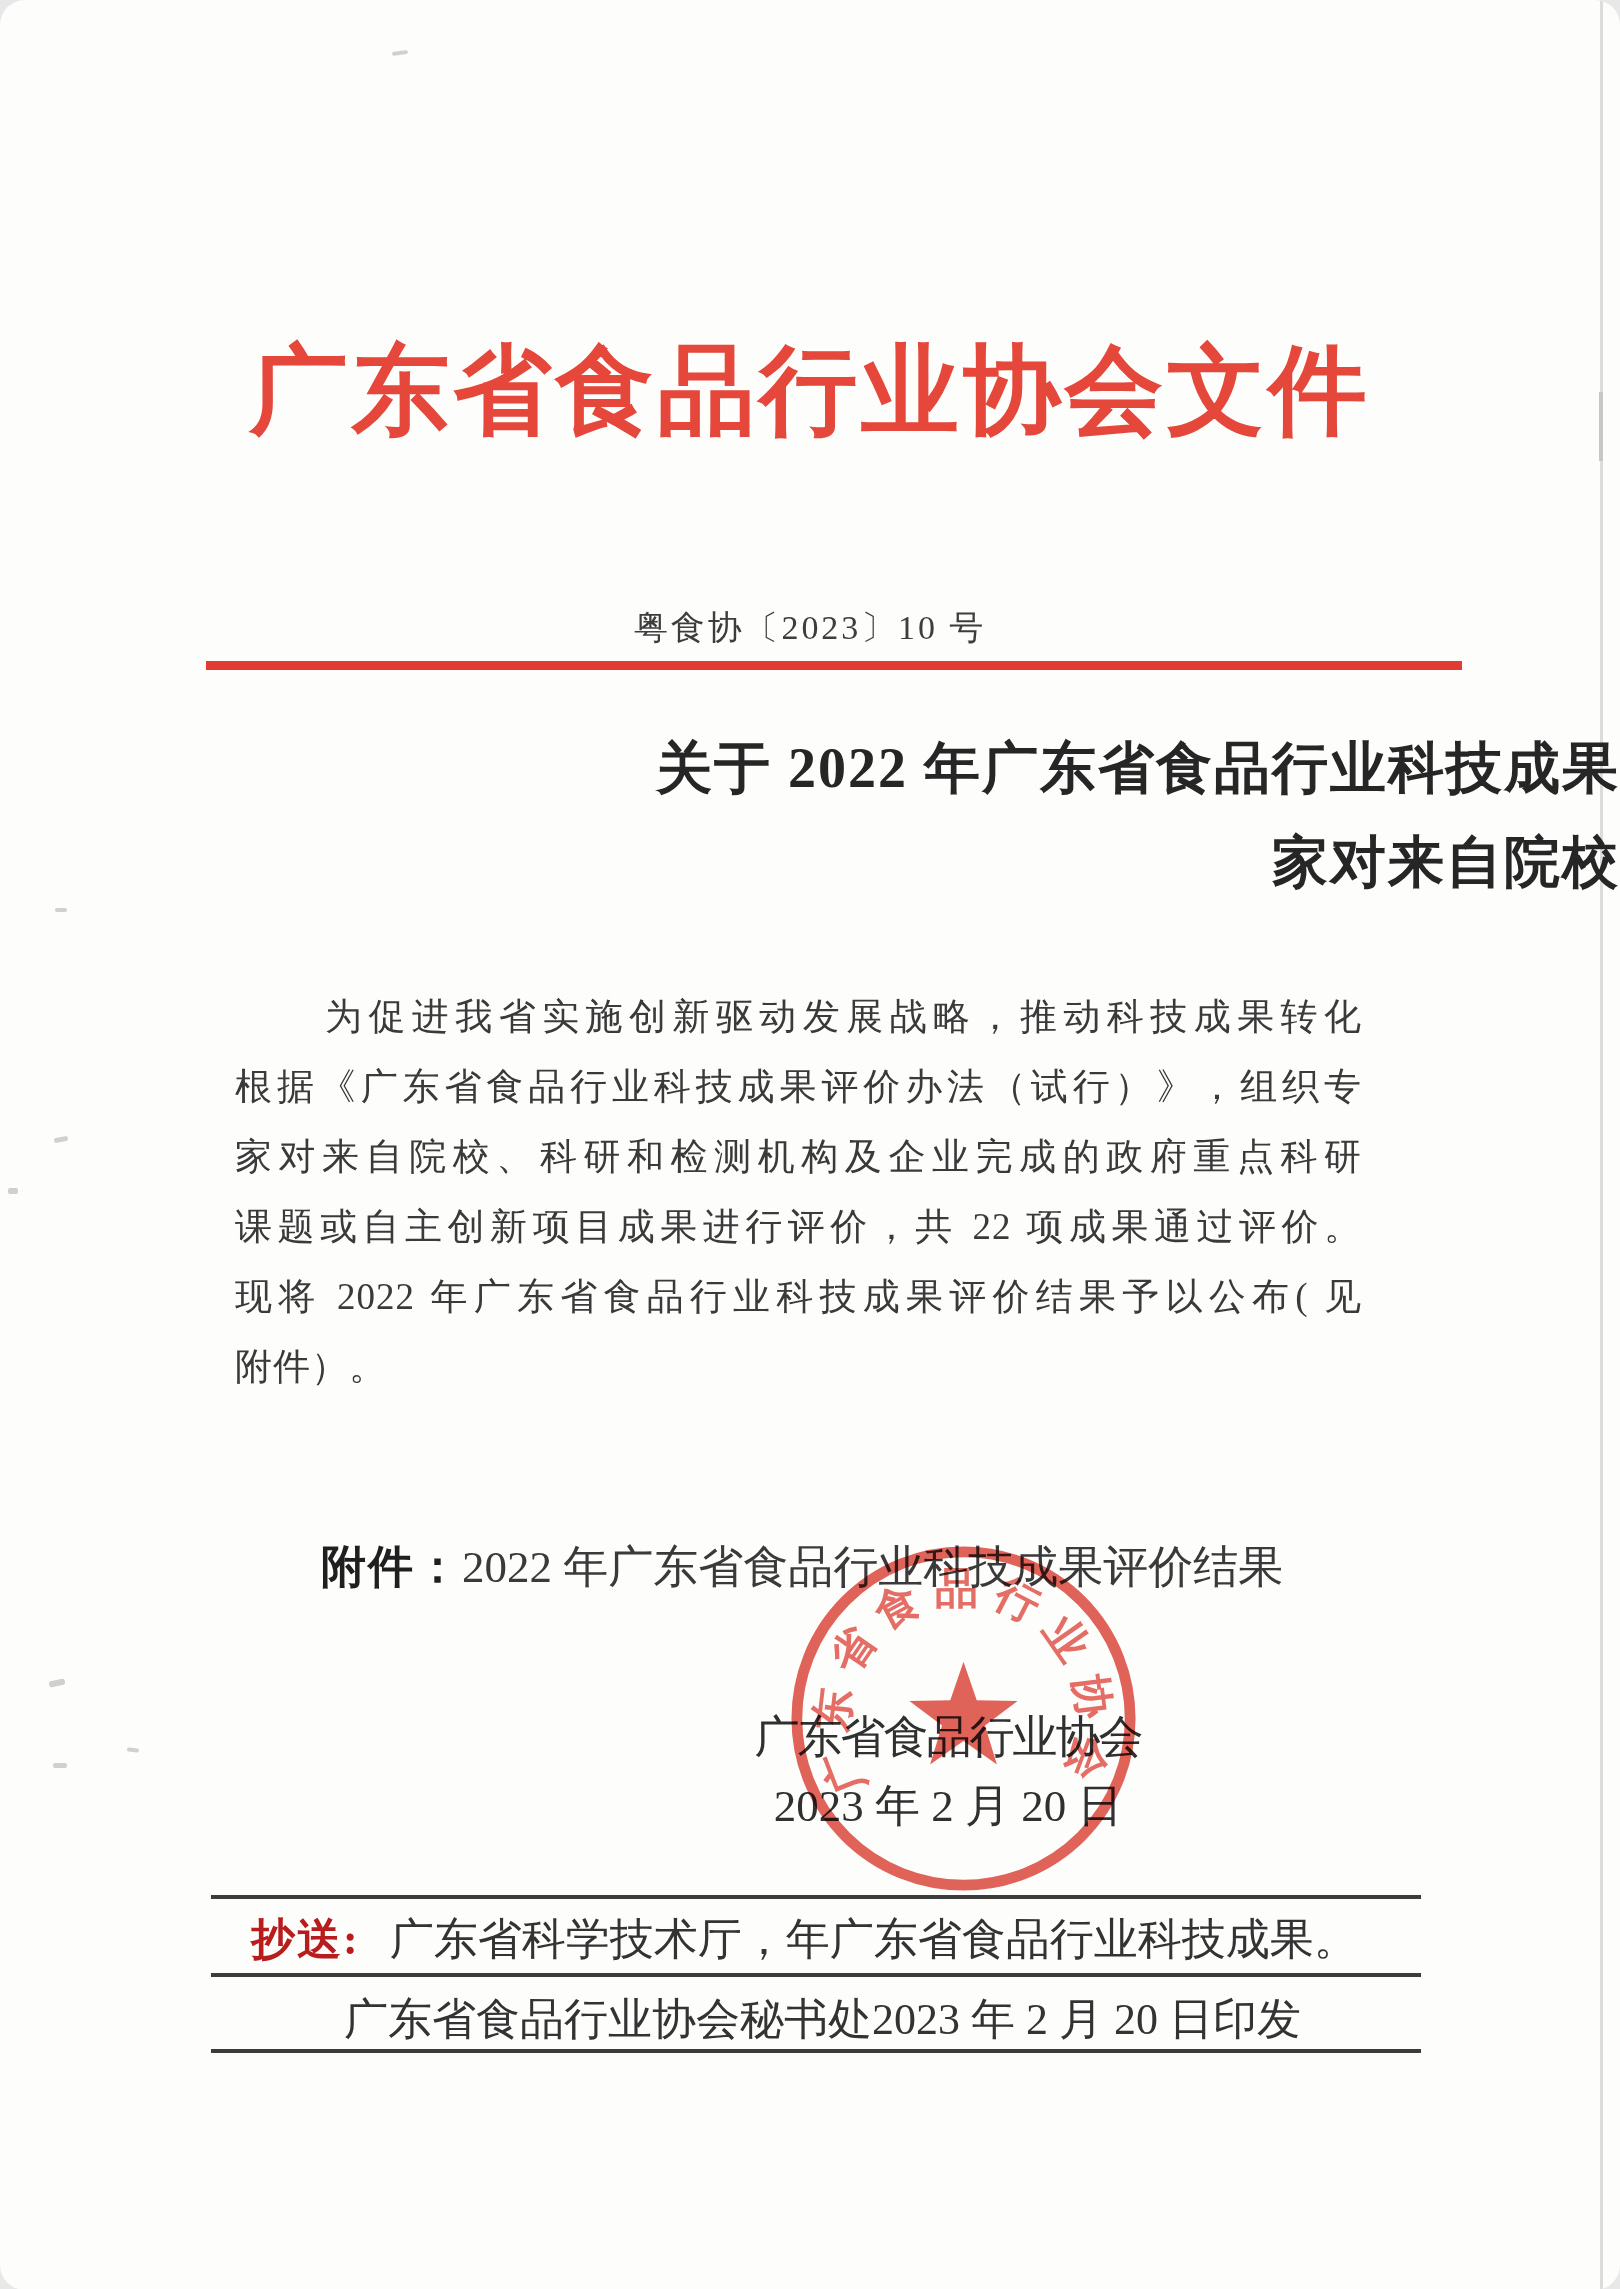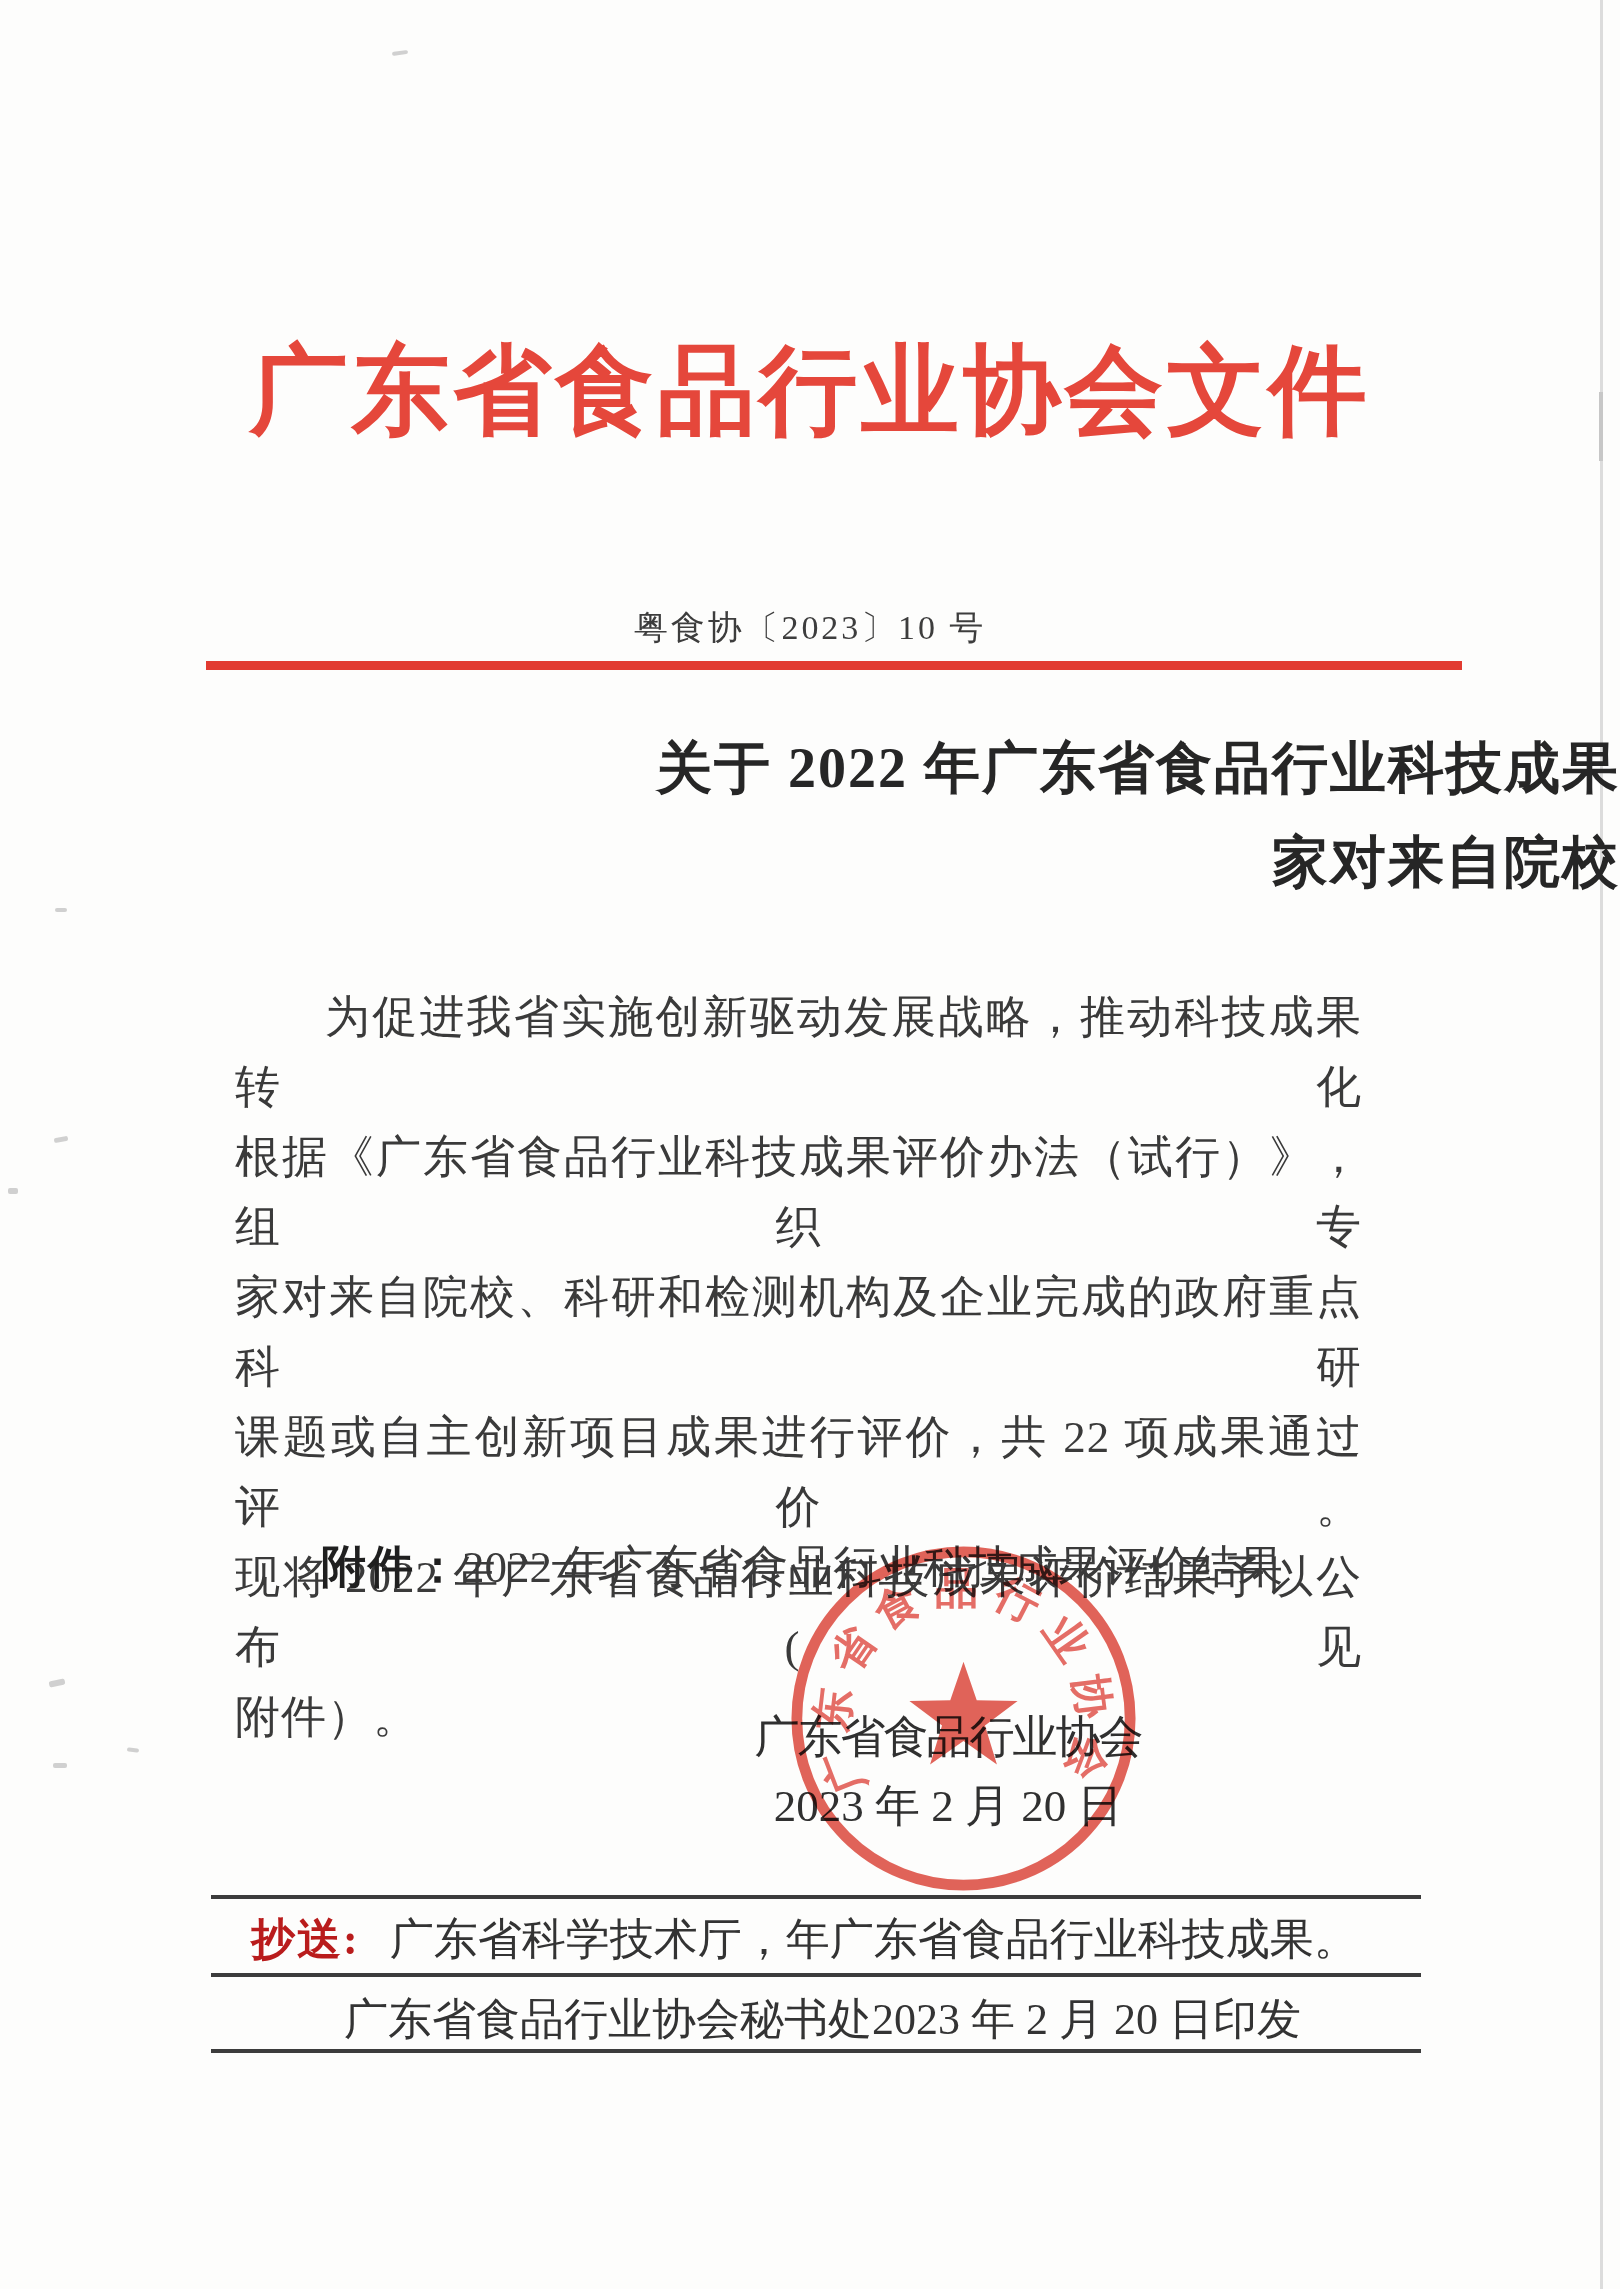--- a/index.html
+++ b/index.html
@@ -3,20 +3,21 @@
 <meta charset="utf-8">
 <style>
   html,body{margin:0;padding:0;background:#e8e8e8;}
   .page{
     position:relative;
     width:1620px;height:2290px;
     background:#fdfdfc;
     overflow:hidden;
     font-family:"Liberation Serif","DejaVu Serif",serif;
     color:#333;
+    border-radius:25px;
   }
   [data-name]{box-sizing:border-box;}
 
   
   .scan-edge{position:absolute;top:0;bottom:0;width:2.9px;background:#dcdcdc;}
   .scan-edge-dark{position:absolute;width:3.9px;background:#c7c7c7;}
   .speck{position:absolute;background:#ababab;opacity:.55;border-radius:2px;}
 
   
   .org-title{
@@ -44,21 +45,21 @@
     position:absolute;top:721px;left:0;width:100%;
     text-align:right;
     font-size:56px;line-height:94px;font-weight:bold;
     color:#262626;
     letter-spacing:2px;
   }
 
   
   .body-block{
     position:absolute;top:982px;left:235px;width:1127px;
-    font-size:45px;line-height:70px;
+    font-size:37px;line-height:70px;
     color:#3a3a3a;
     letter-spacing:1px;
   }
   .body-line{width:100%;}
   .body-line.just{text-align:justify;text-align-last:justify;}
   .body-line.indent{text-indent:90px;}
 
   
   .attachment{
     position:absolute;top:1540px;left:321px;

